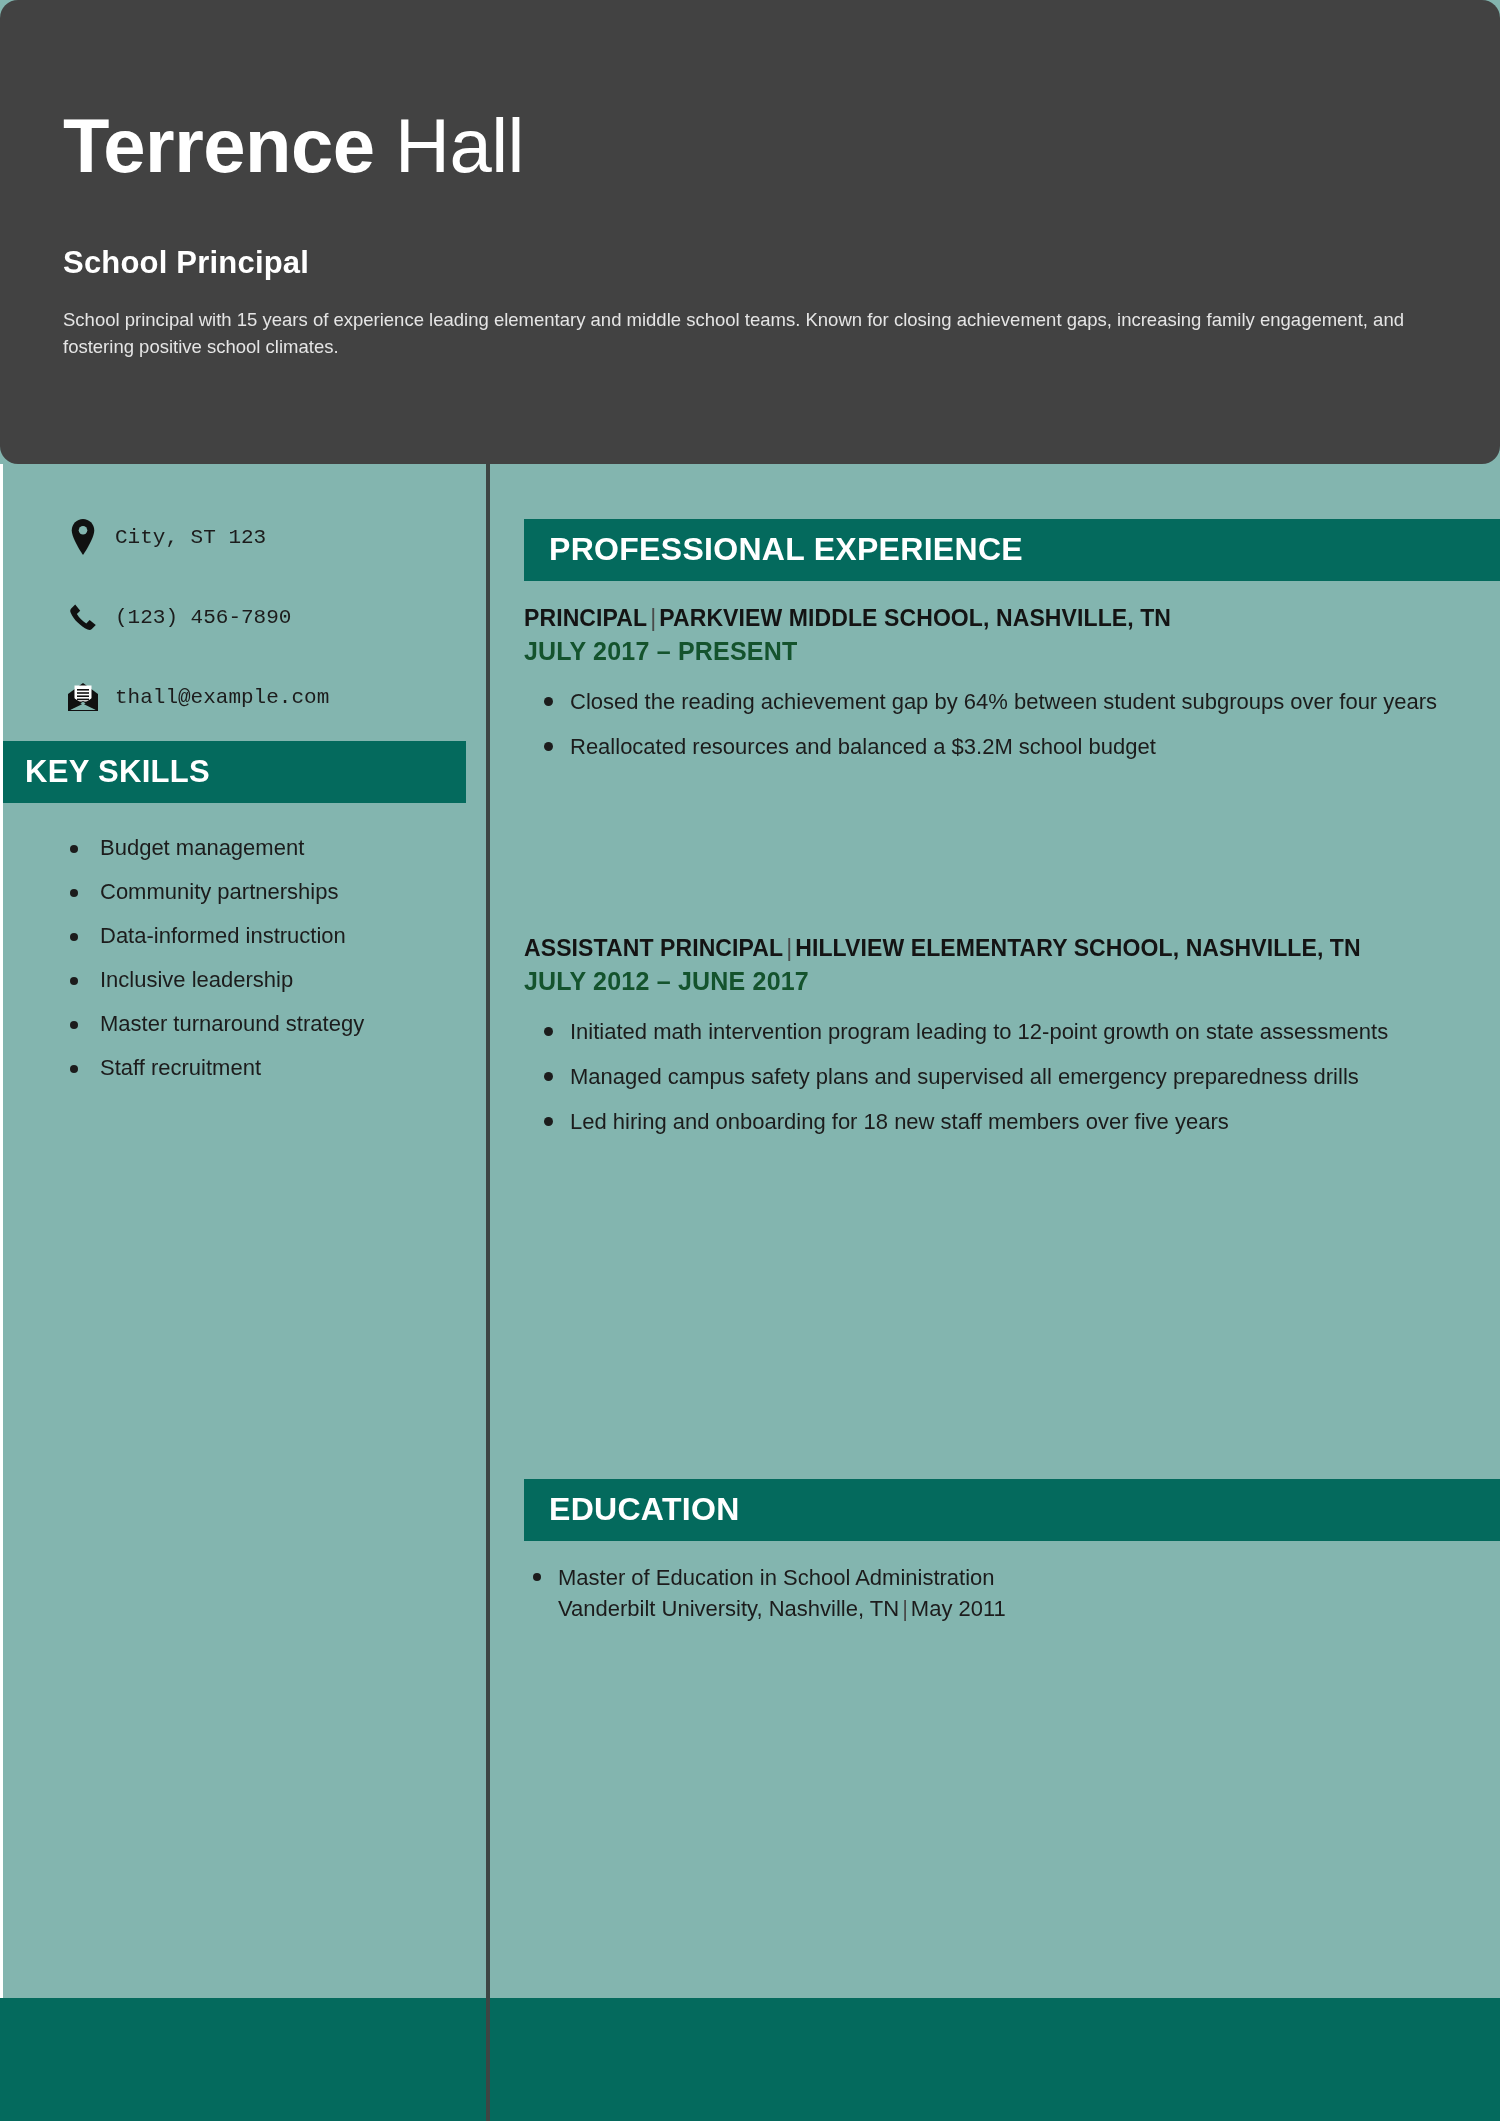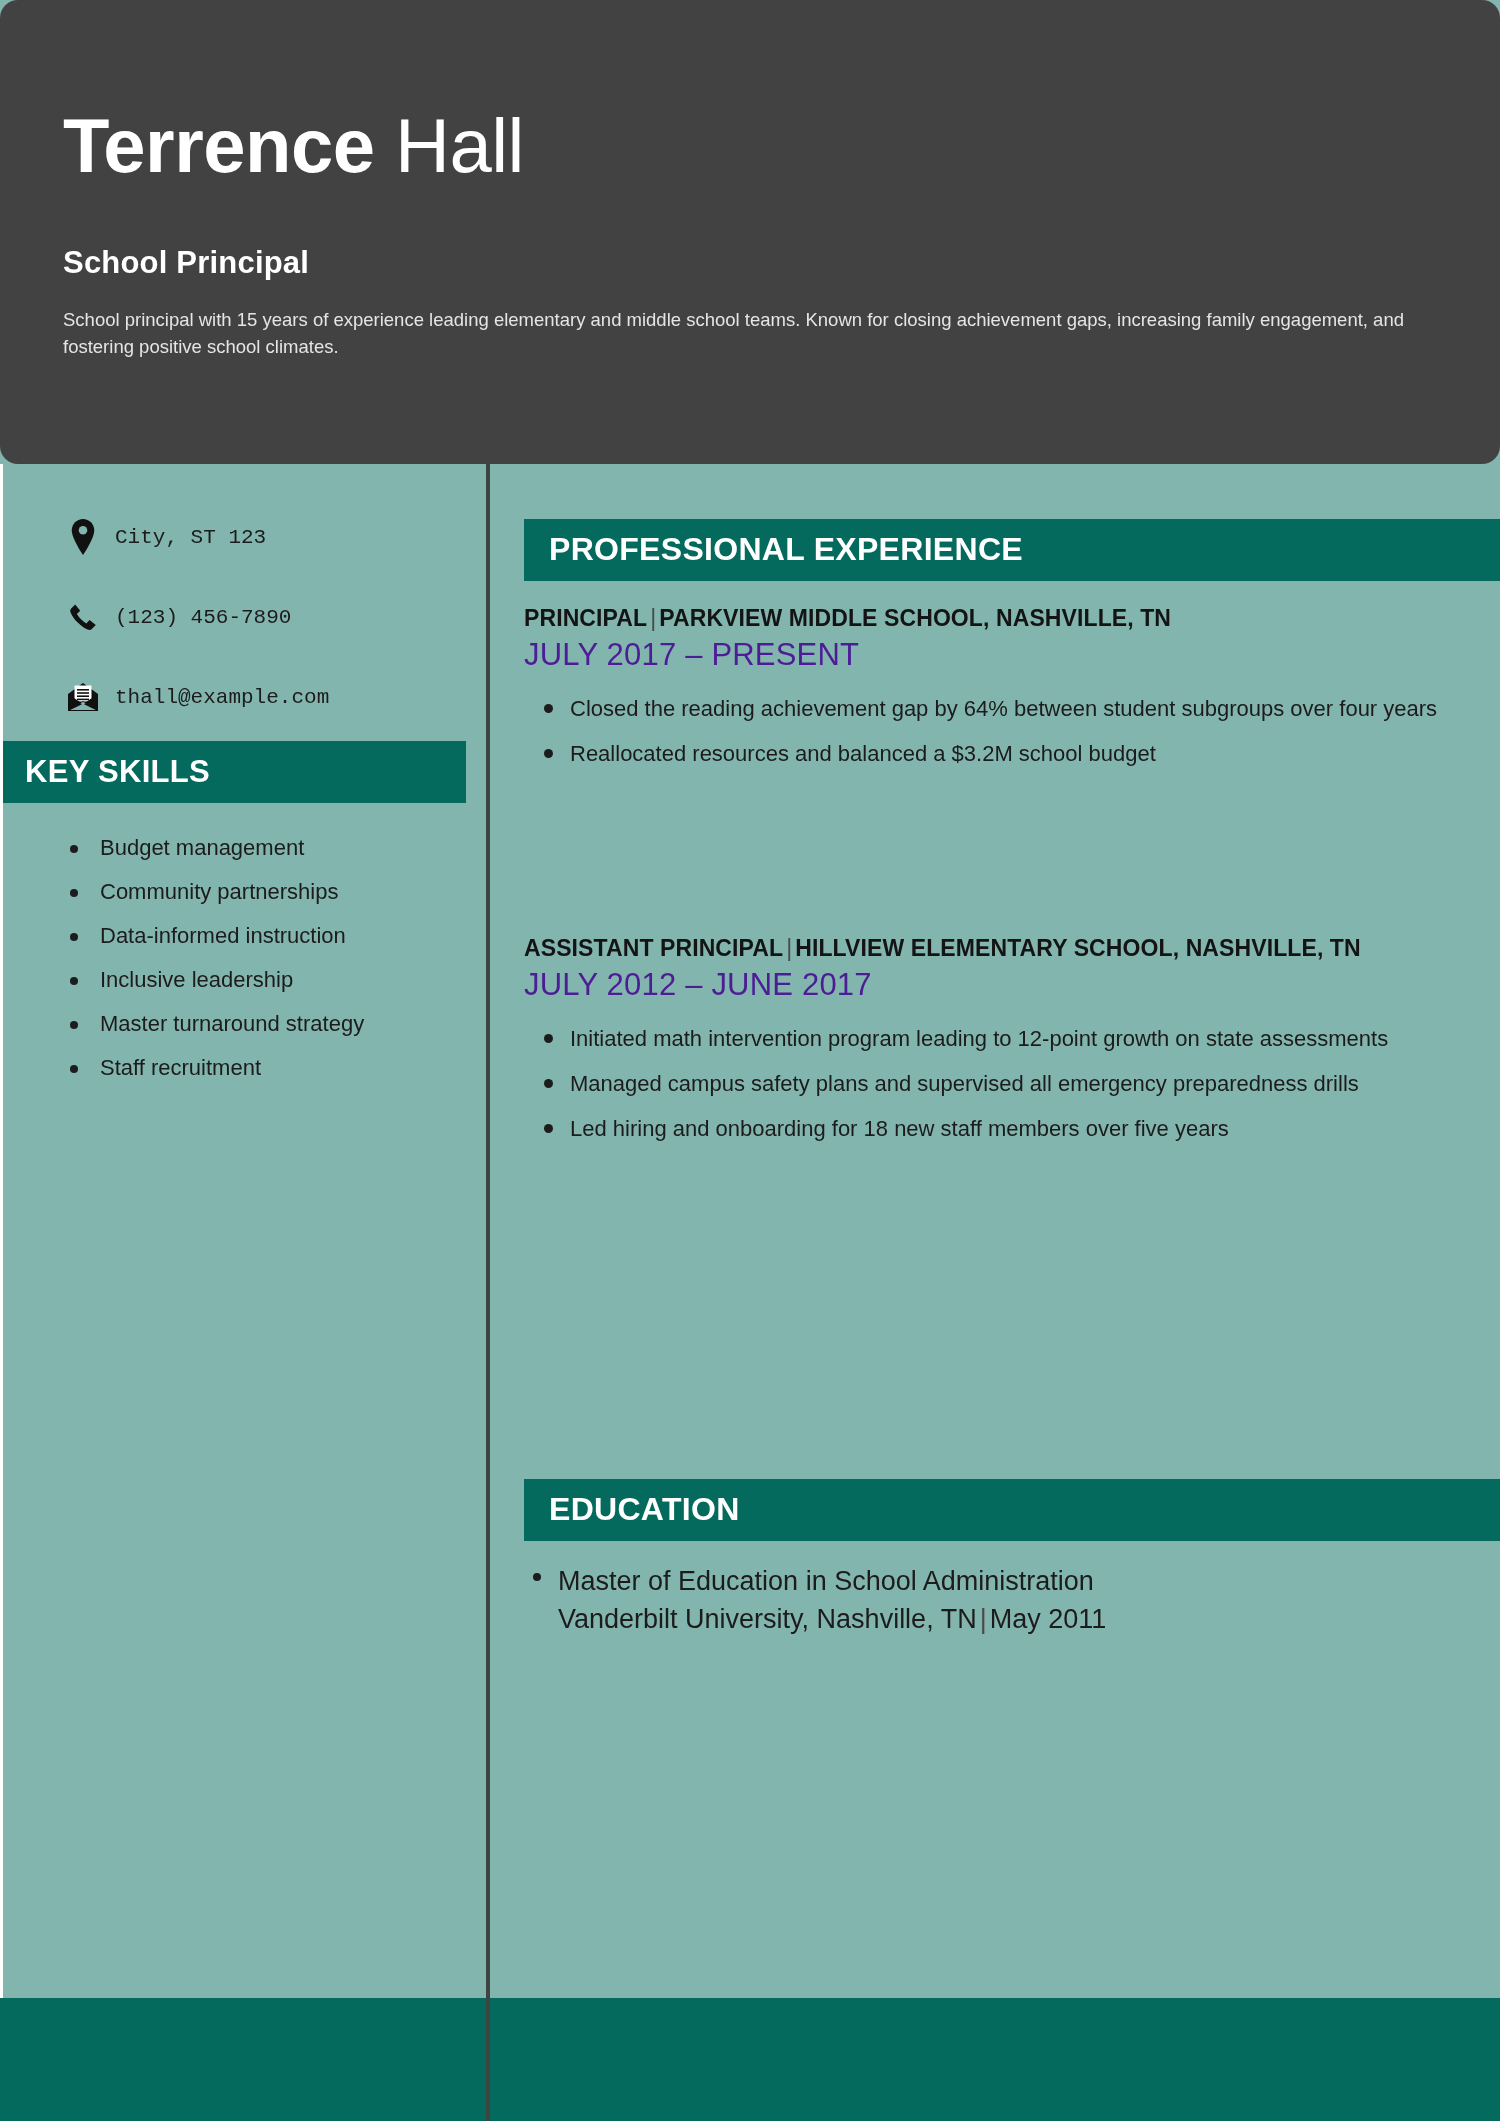--- a/index.html
+++ b/index.html
@@ -219,23 +219,23 @@
     color: #141414;
     line-height: 1.3;
     letter-spacing: 0.1px;
   }
   .exp-sep {
     font-weight: 400;
     color: #4a4a4a;
     padding: 0 3px;
   }
   .exp-dates {
-    font-size: 31px;
-    font-weight: 400;
-    color: #4c1d95;
+    font-size: 25px;
+    font-weight: 700;
+    color: #14532d;
     margin-top: 3px;
     letter-spacing: 0.2px;
   }
   .exp-bullets {
     margin: 20px 0 0 0;
     padding: 0;
     list-style: none;
   }
   .exp-bullets li {
     position: relative;
@@ -261,21 +261,21 @@
     left: 34px;
     top: 1098px;
     width: 960px;
     margin: 0;
     padding: 0;
     list-style: none;
   }
   .edu-list li {
     position: relative;
     padding-left: 34px;
-    font-size: 27px;
+    font-size: 22px;
     line-height: 1.42;
     color: #1c1c1c;
   }
   .edu-list li::before {
     content: "";
     position: absolute;
     left: 9px;
     top: 11px;
     width: 8px;
     height: 8px;

